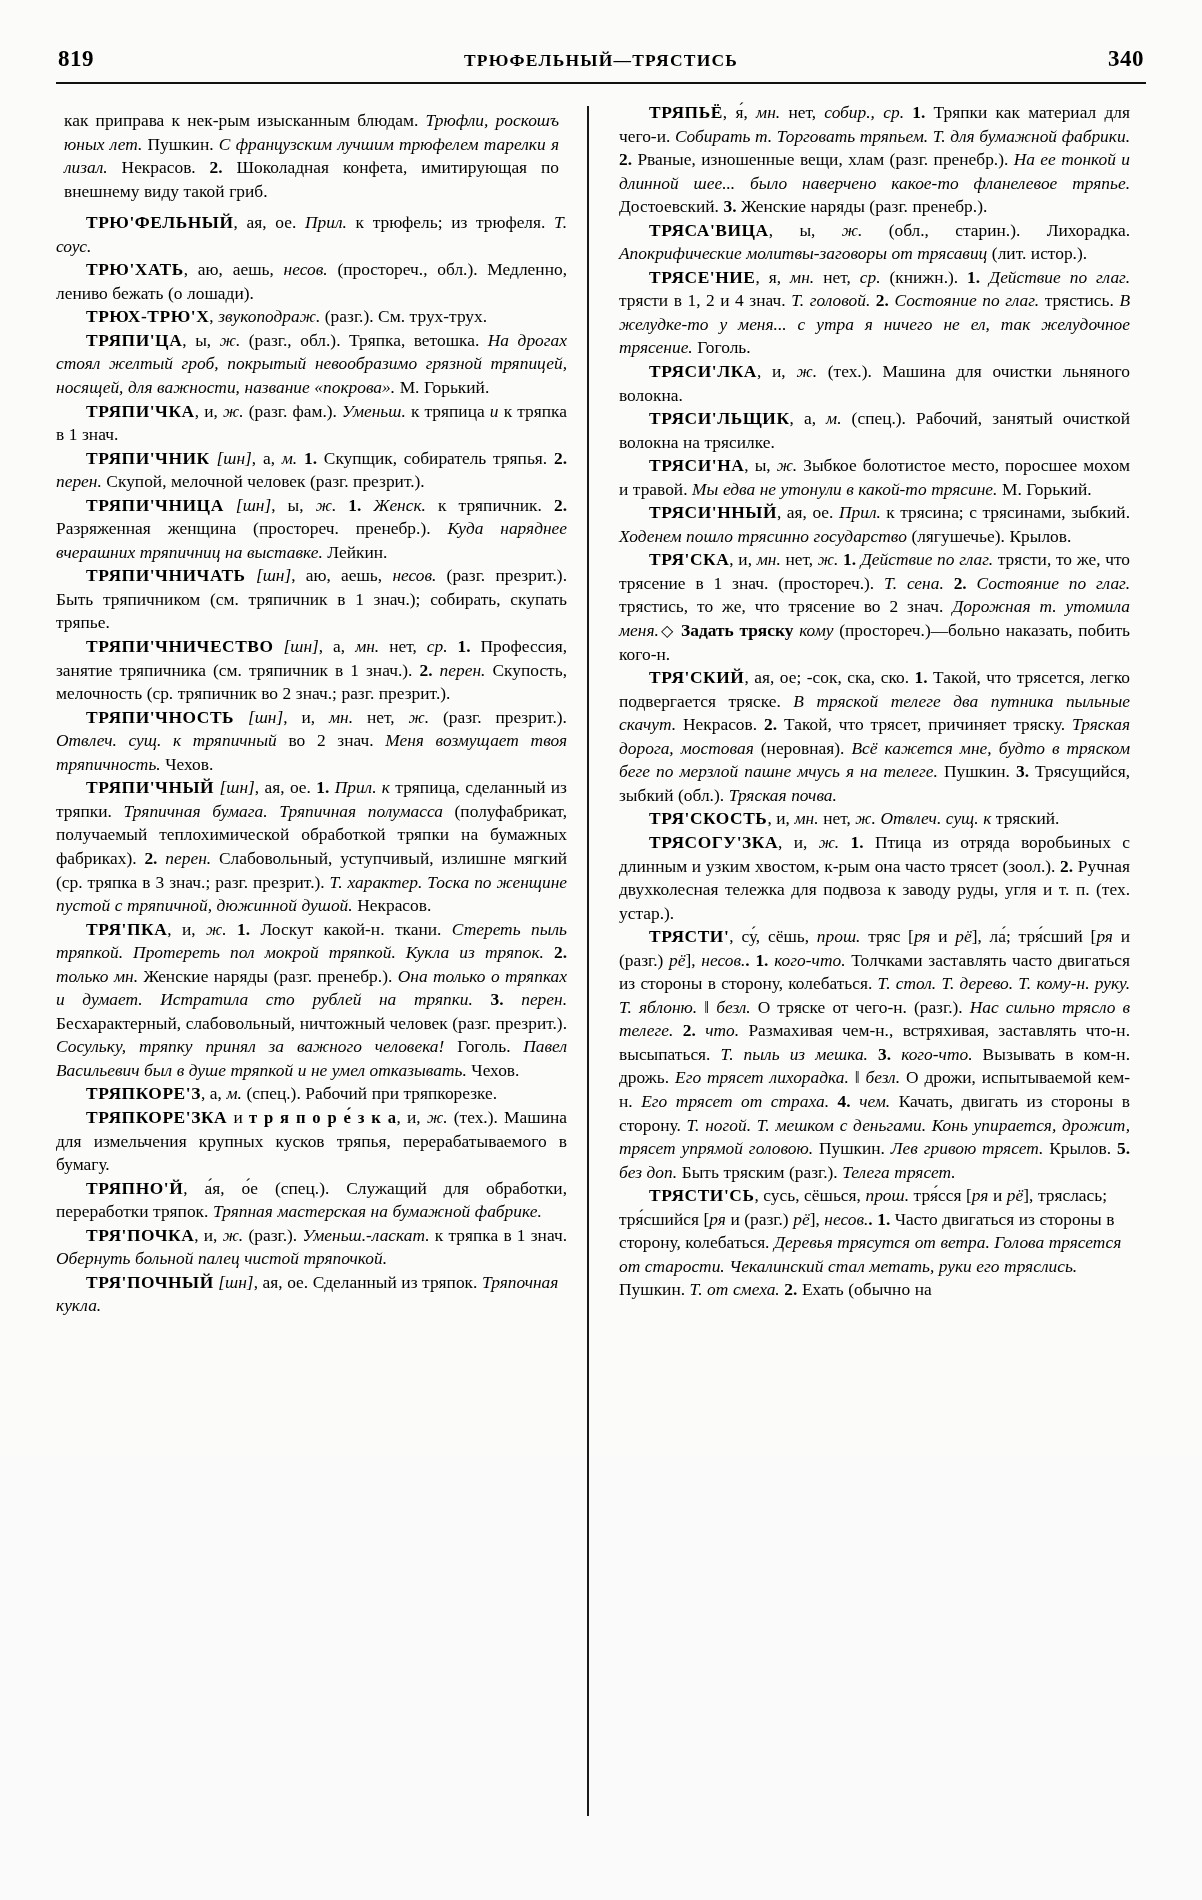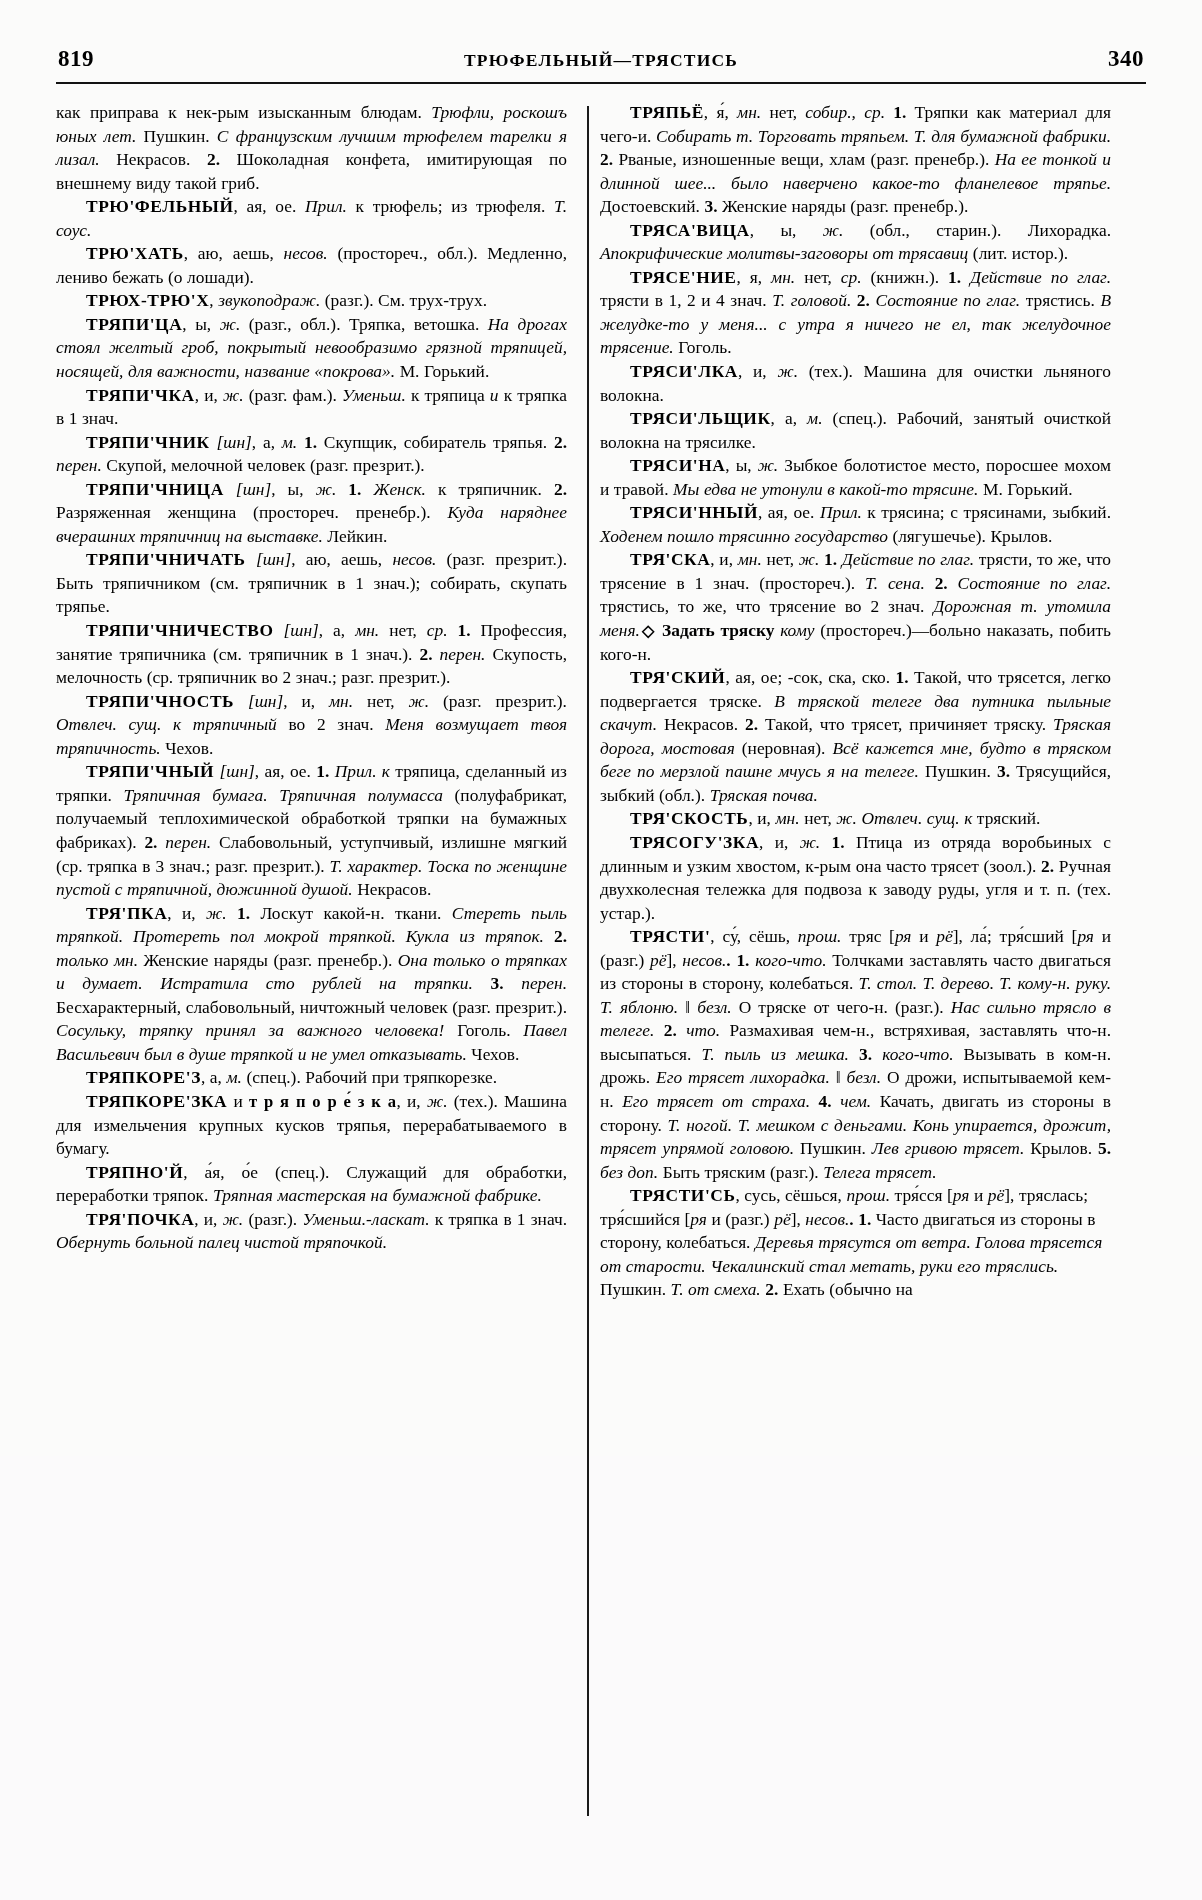--- a/index.html
+++ b/index.html
@@ -59,35 +59,35 @@
   .col {
     width: 511px;
     font-size: 17.4px;
     line-height: 23.55px;
     text-align: justify;
     text-justify: inter-word;
     hyphens: none;
     word-spacing: 0.2px;
   }
   .col-left  { padding-right: 20px; }
-  .col-right { padding-left: 11px; font-family: Liberation Serif, serif; }
+  .col-right { padding-left: 30px; }
   .divider {
     width: 0;
     border-left: 2.2px solid #1a1a1a;
     margin: 5px 0 30px 0;
     align-self: stretch;
   }
 
   
   p.e {
     margin: 0;
     text-indent: 30px;
   }
   p.cont {
-    margin: 0;
+    margin: 8px;
     text-indent: 0;
   }
   .hw {
     font-weight: bold;
     letter-spacing: 0.55px;
   }
   .hwv {
     font-weight: bold;
     letter-spacing: 0.4px;
     font-size: 16.6px;
@@ -141,20 +141,21 @@
 
       <p class="e"><span class="hw">ТРЯПКОРЕ'З</span><span>, а, </span><i>м.</i><span> (спец.). Рабочий при тряпкорезке.</span></p>
 
       <p class="e"><span class="hw">ТРЯПКОРЕ'ЗКА</span><span> и </span><span class="hwv">т р я п о р е́ з к а</span><span>, и, </span><i>ж.</i><span> (тех.). Машина для измельчения крупных кусков тряпья, перерабатываемого в бумагу.</span></p>
 
       <p class="e"><span class="hw">ТРЯПНО'Й</span><span>, а́я, о́е (спец.). </span><span>Служащий для обработки, переработки тряпок. </span><i>Тряпная мастерская на бумажной фабрике.</i></p>
 
 
       <p class="e"><span class="hw">ТРЯ'ПОЧКА</span><span>, и, </span><i>ж.</i><span> (разг.). </span><i>Уменьш.-ласкат.</i><span> к тряпка в 1 знач. </span><i>Обернуть больной палец чистой тряпочкой.</i></p>
 
+      <p class="e last"><span class="hw">ТРЯ'ПОЧНЫЙ</span> <i>[шн]</i><span>, ая, ое. </span><span>Сделанный из тряпок. </span><i>Тряпочная кукла.</i></p>
 
     </div>
 
     <div class="divider"></div>
 
     <div class="col col-right">
 
       <p class="e"><span class="hw">ТРЯПЬЁ</span><span>, я́, </span><i>мн.</i><span> нет, </span><i>собир.</i><i>, ср.</i><b> 1.</b><span> Тряпки как материал для чего-и. </span><i>Собирать т. Торговать тряпьем. Т. для бумажной фабрики.</i><b> 2.</b><span> Рваные, изношенные вещи, хлам (разг. пренебр.). </span><i>На ее тонкой и длинной шее... было наверчено какое-то фланелевое тряпье.</i><span> Достоевский. </span><b>3.</b><span> Женские наряды (разг. пренебр.).</span></p>
 
 

